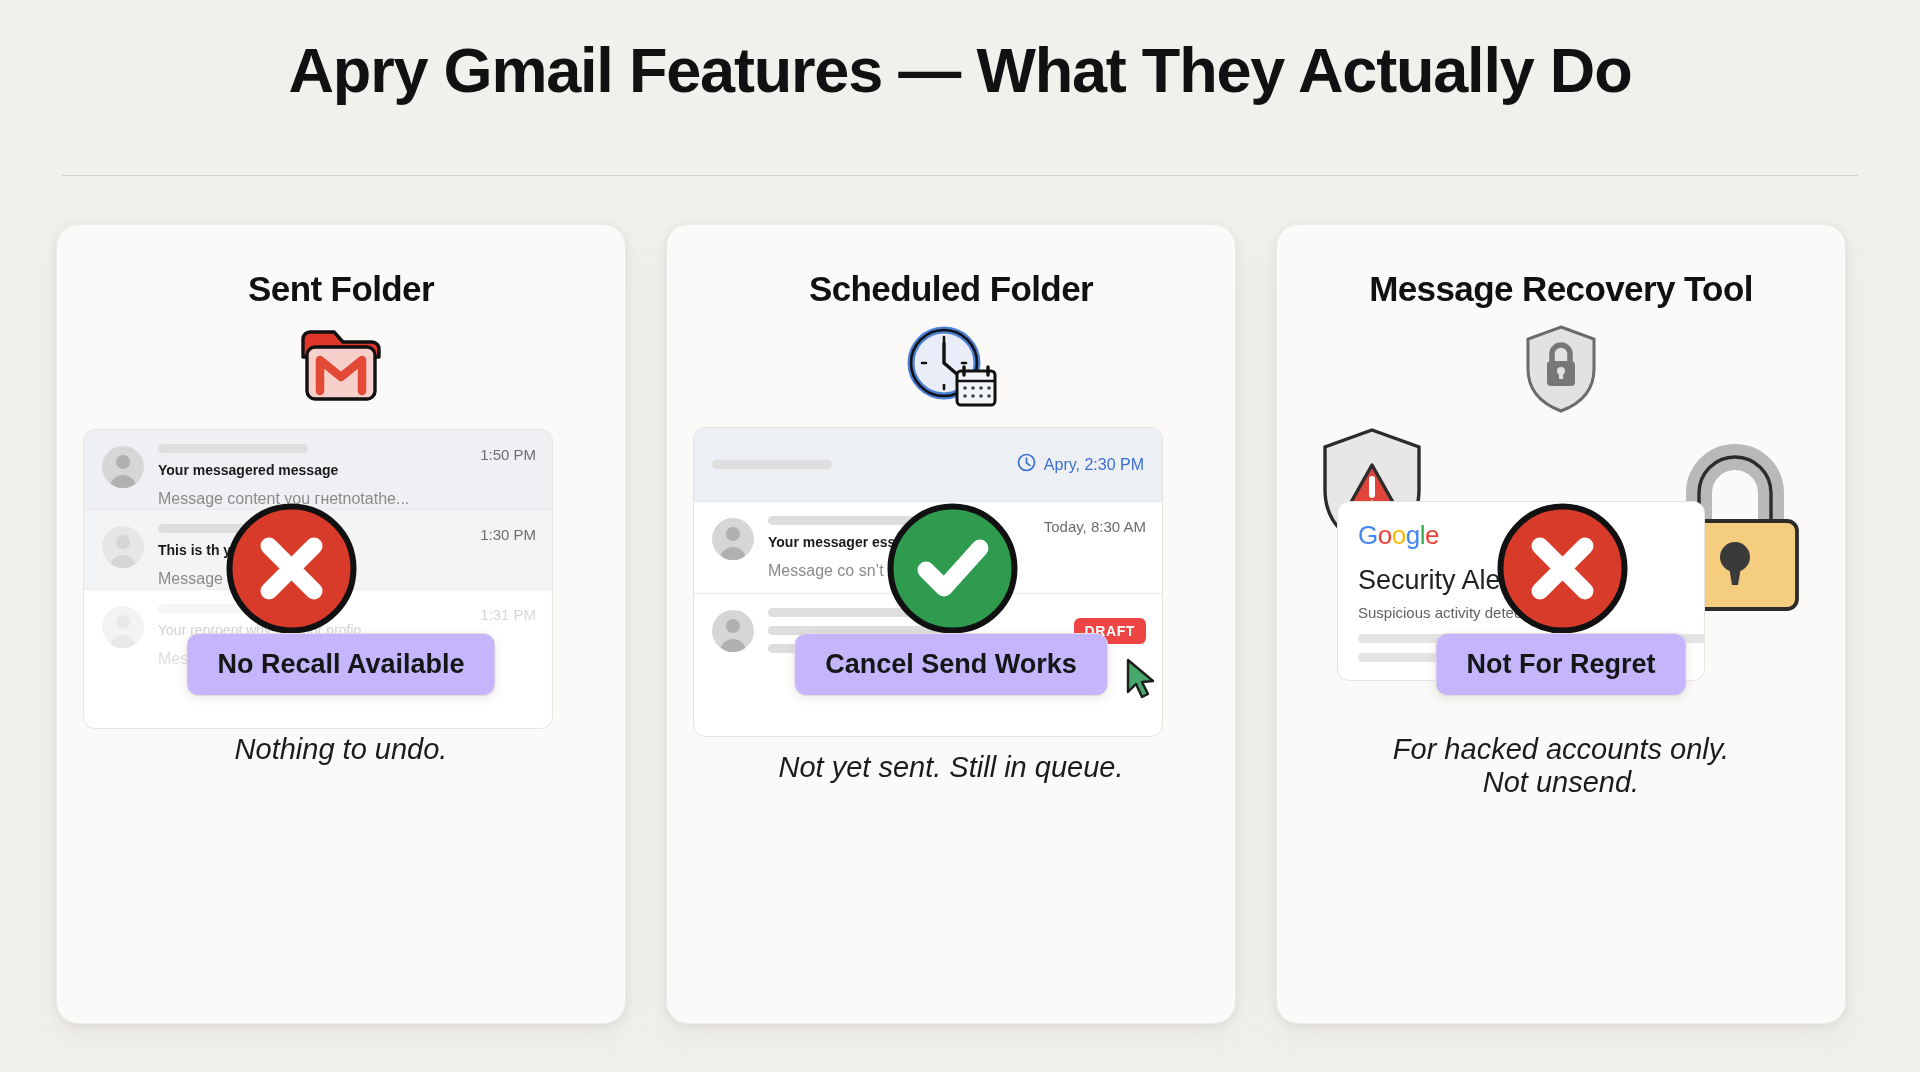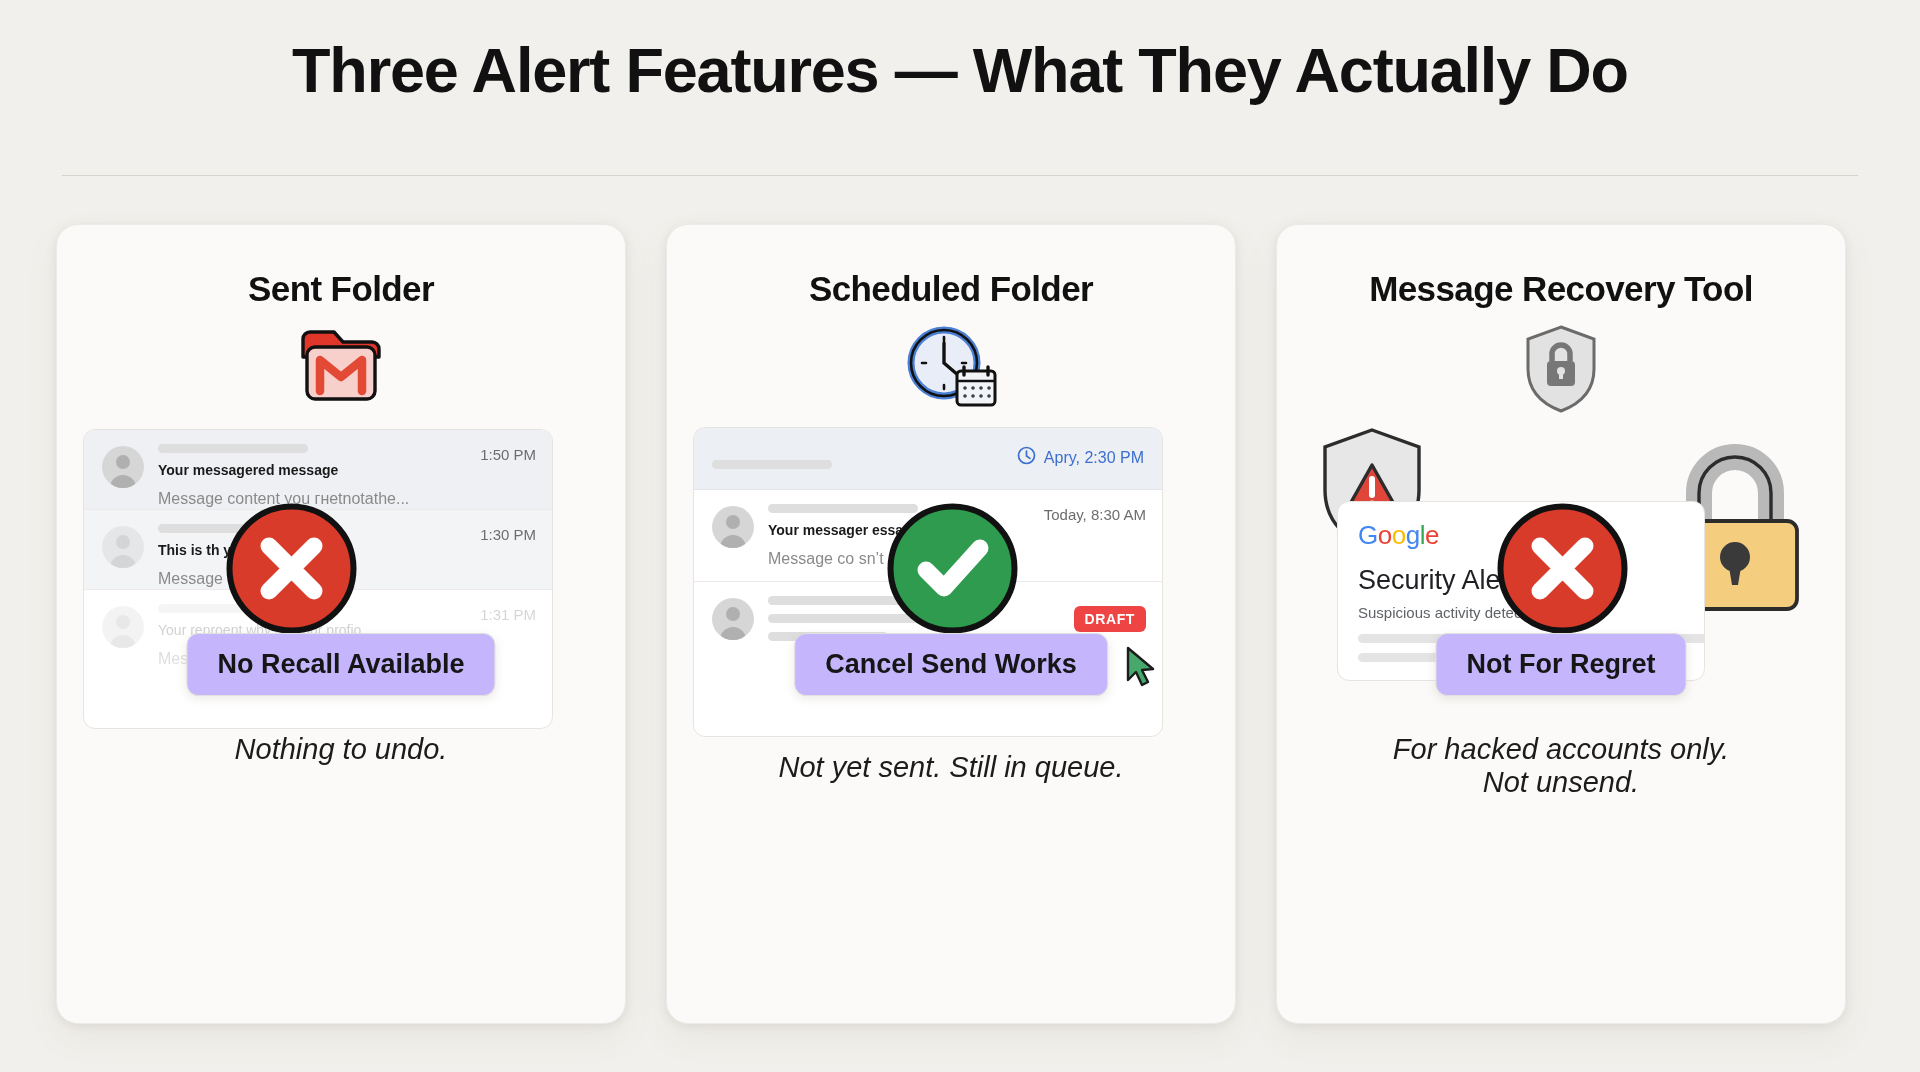--- a/index.html
+++ b/index.html
@@ -95,22 +95,22 @@
   .time {
     font-size: 15px; color: #6d6d6d; white-space: nowrap;
     padding-left: 8px; padding-top: 2px;
   }
   .faded { opacity: .45; }
   .faded2 { opacity: .28; }
 
   
   .mock-2 { top: 202px; left: 26px; width: 470px; height: 310px; }
   .sched-head {
-    display: flex; align-items: flex-end; background: #eceff3;
-    padding: 20px 18px; height: 62px; border-bottom: 1px solid #e3e5e9;
+    display: flex; align-items: center; background: #eceff3;
+    padding: 20px 18px; height: 74px; border-bottom: 1px solid #e3e5e9;
   }
   .sched-head .bar { flex: 0 0 120px; margin: 0; }
   .sched-when {
     margin-left: auto; display: flex; align-items: center; gap: 8px;
     color: #3c6fd0; font-size: 16px;
   }
   .draft-badge {
     background: #ef4444; color: #fff; font-size: 14px; font-weight: 700;
     letter-spacing: .6px; padding: 5px 11px; border-radius: 6px;
     position: absolute; right: 16px; top: 24px;
@@ -145,21 +145,21 @@
     font-style: italic; font-size: 29px; line-height: 1.13; color: #1c1c1c;
   }
   .shield-float { position: absolute; }
   .lock-float { position: absolute; }
 </style>
 </head>
 <body>
 
 <div class="page">
 
-  <div class="title">Three Alert Features — What They Actually Do</div>
+  <div class="title">Apry Gmail Features — What They Actually Do</div>
   <div class="title-rule"></div>
 
   <div class="cards">
 
     <div class="card">
       <div class="card-title">Sent Folder</div>
 
       <div class="hero">
         <svg width="92" height="86" viewBox="0 0 92 86">
           <path d="M8 16 a7 7 0 0 1 7-7 h24 l9 10 h29 a7 7 0 0 1 7 7 v8 H8z" fill="#e0372a" stroke="#111" stroke-width="3.4" stroke-linejoin="round"></path>

